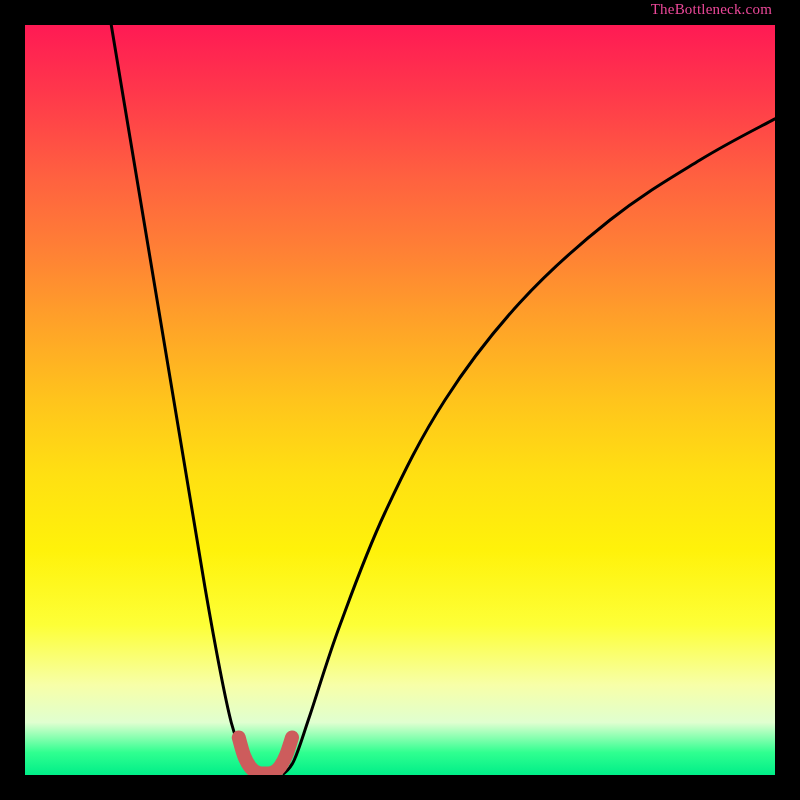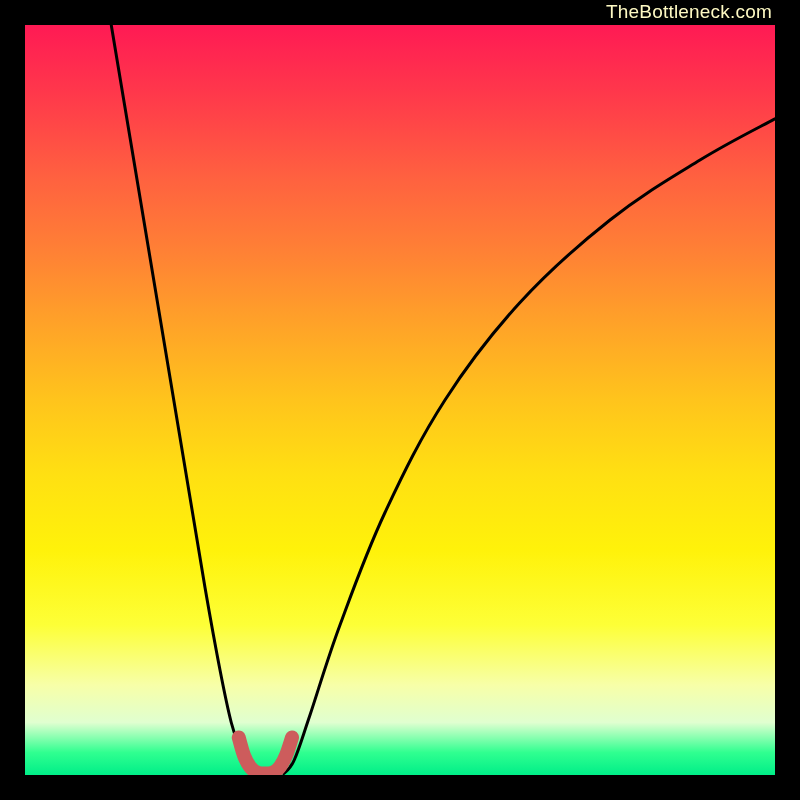--- a/index.html
+++ b/index.html
@@ -37,23 +37,23 @@
       #f7ffa8 88%,
       #e0ffd0 93%,
       #30ff90 97%,
       #00ee88 100%
     );
   }
   .watermark {
     position: absolute;
     top: 1px;
     right: 28px;
-    font-family: Liberation Sans, sans-serif;
-    font-size: 19px;
-    color: #fef9c3;
+    font-family: Liberation Serif, serif;
+    font-size: 15px;
+    color: #ec4899;
     font-weight: 500;
     letter-spacing: 0.2px;
   }
   svg.curves {
     position: absolute;
     left: 0;
     top: 0;
     width: 750px;
     height: 750px;
   }

